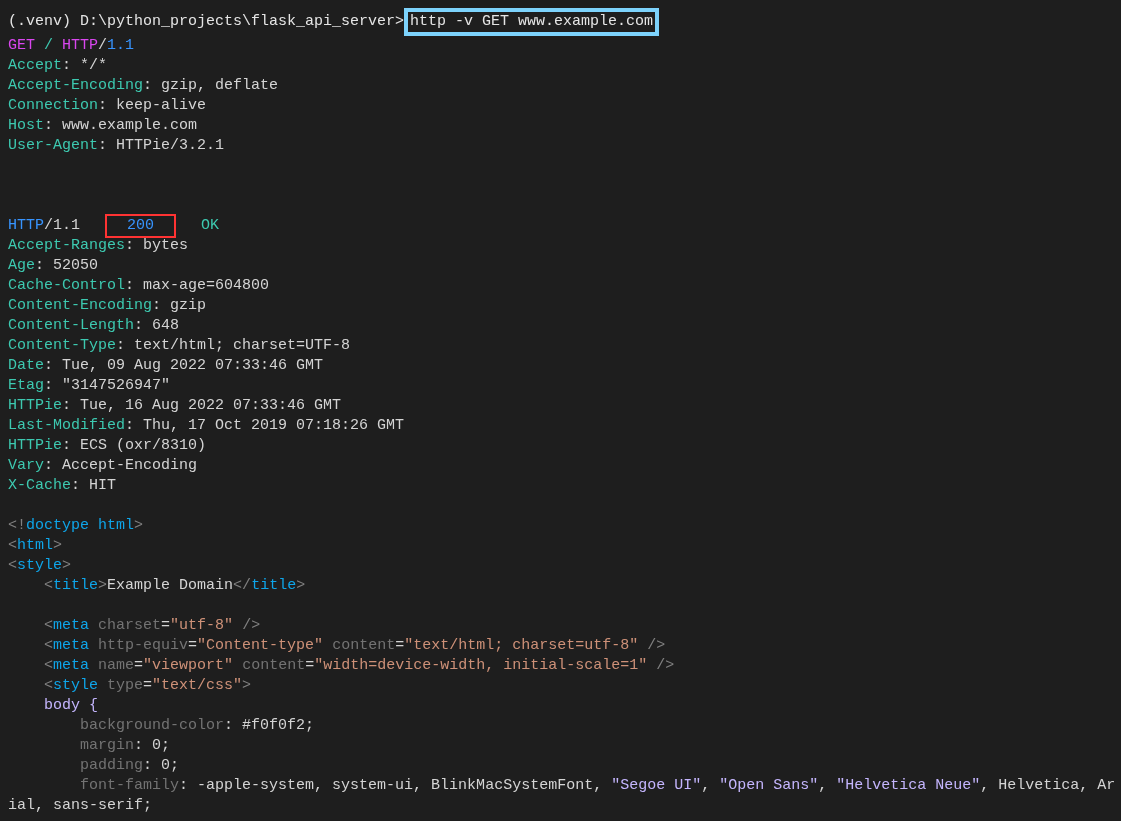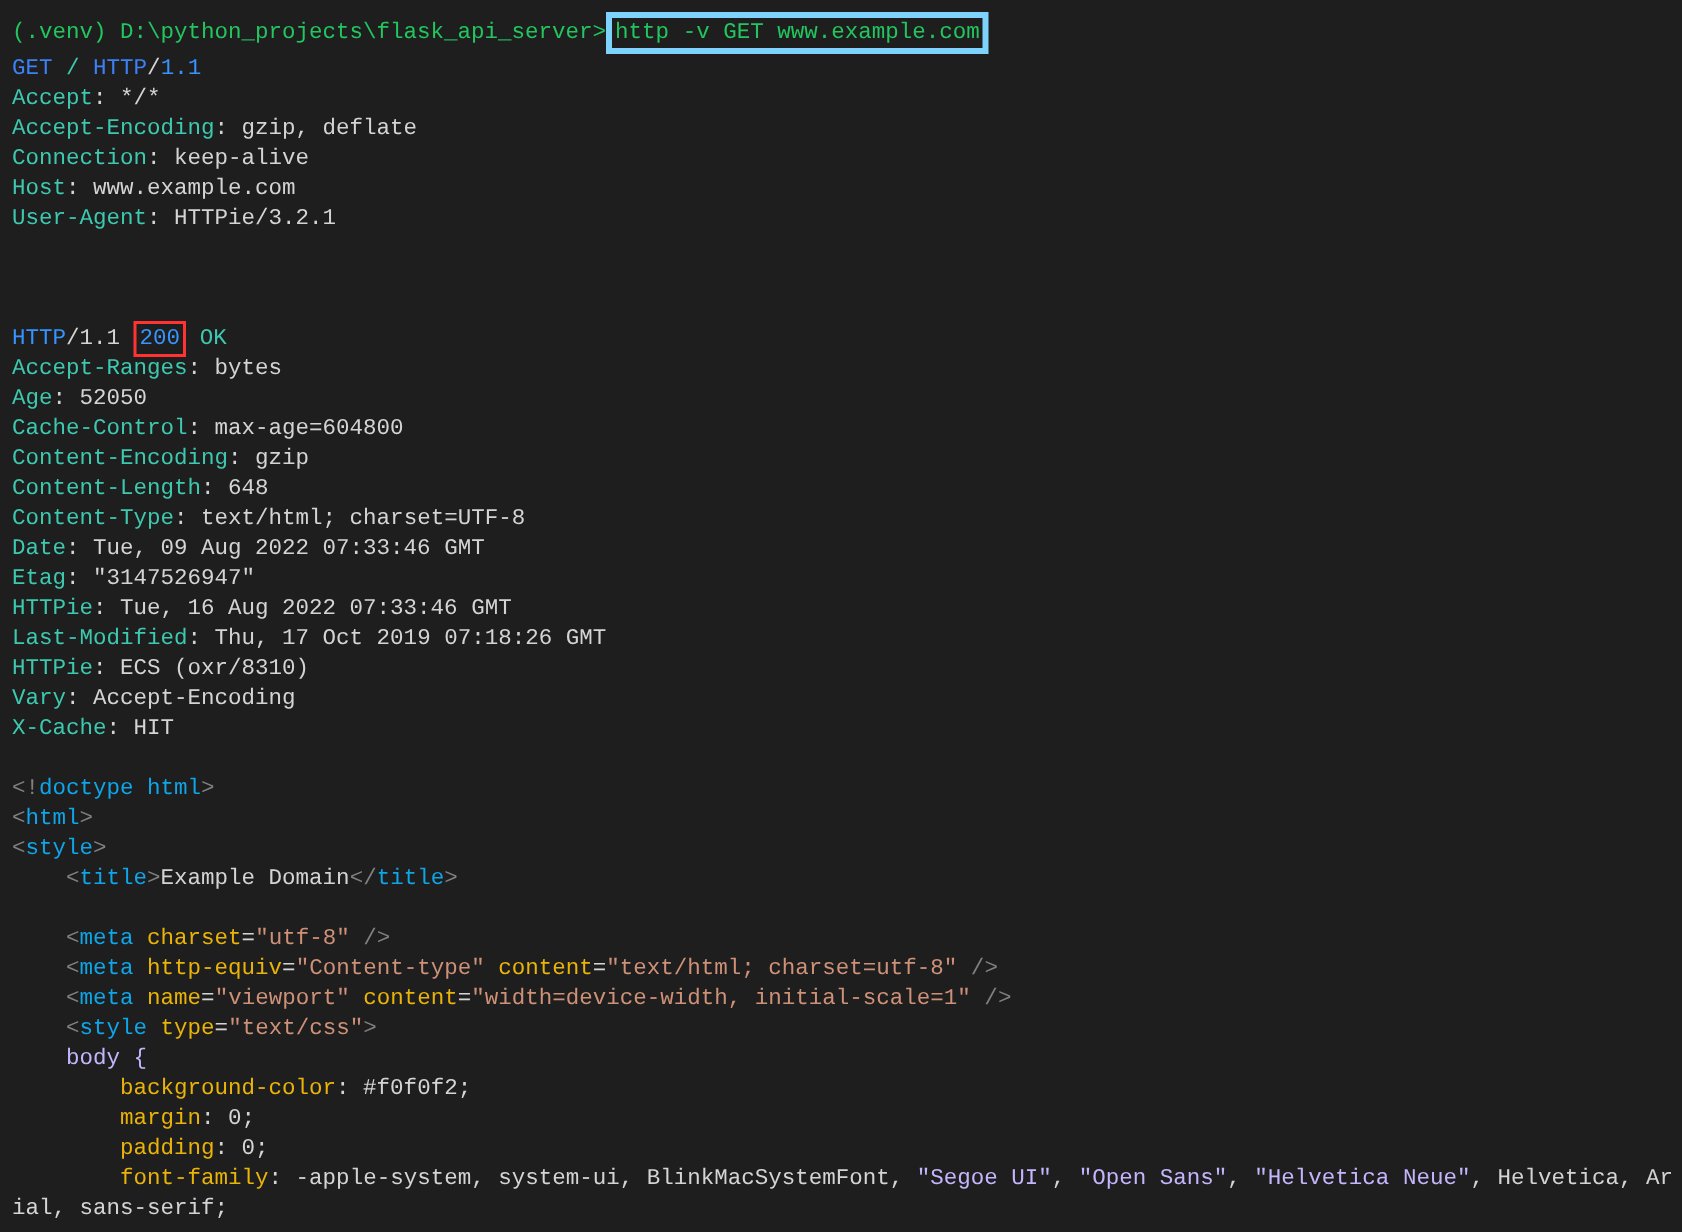--- a/index.html
+++ b/index.html
@@ -15,40 +15,40 @@
       line-height: 20px;
       padding: 8px;
       width: 1121px;
       height: 821px;
       overflow: hidden;
     }
     .line {
       white-space: pre;
       min-height: 20px;
     }
-    .prompt { color: #22c55e; }
-    .green { color: #3b82f6; }
+    .prompt { color: #e5e5e5; }
+    .green { color: #d946ef; }
     .cyan { color: #3794ff; }
     .teal { color: #3dc9b0; }
     .blue { color: #0ea5e9; }
     .orange { color: #ce9178; }
     .yellow { color: #c4b5fd; }
     .gray { color: #808080; }
     .white { color: #d4d4d4; }
-    .lightblue { color: #eab308; margin-top: 20px; }
+    .lightblue { color: #737373; margin-top: 20px; }
     .red-box-cmd {
       border: 4px solid #7dd3fc;
       padding: 0 2px;
       display: inline-block;
     }
     .red-box-status {
       border: 2px solid #ff3333;
-      padding: 0 2px;
+      padding: 0 20px;
       display: inline-block;
-      margin: -2px 0;
+      margin: -2px 16px;
     }
   </style>
 </head>
 <body>
 
 <div class="line"><span class="prompt">(.venv) D:\python_projects\flask_api_server&gt;</span><span class="red-box-cmd"><span class="prompt">http -v GET www.example.com</span></span></div>
 
 <div class="line"><span class="green">GET</span><span> </span><span class="teal">/</span><span> </span><span class="green">HTTP</span><span class="white">/</span><span class="cyan">1.1</span></div>
 
 <div class="line"><span class="teal">Accept</span><span class="white">:</span><span> </span><span class="white">*/*</span></div>

